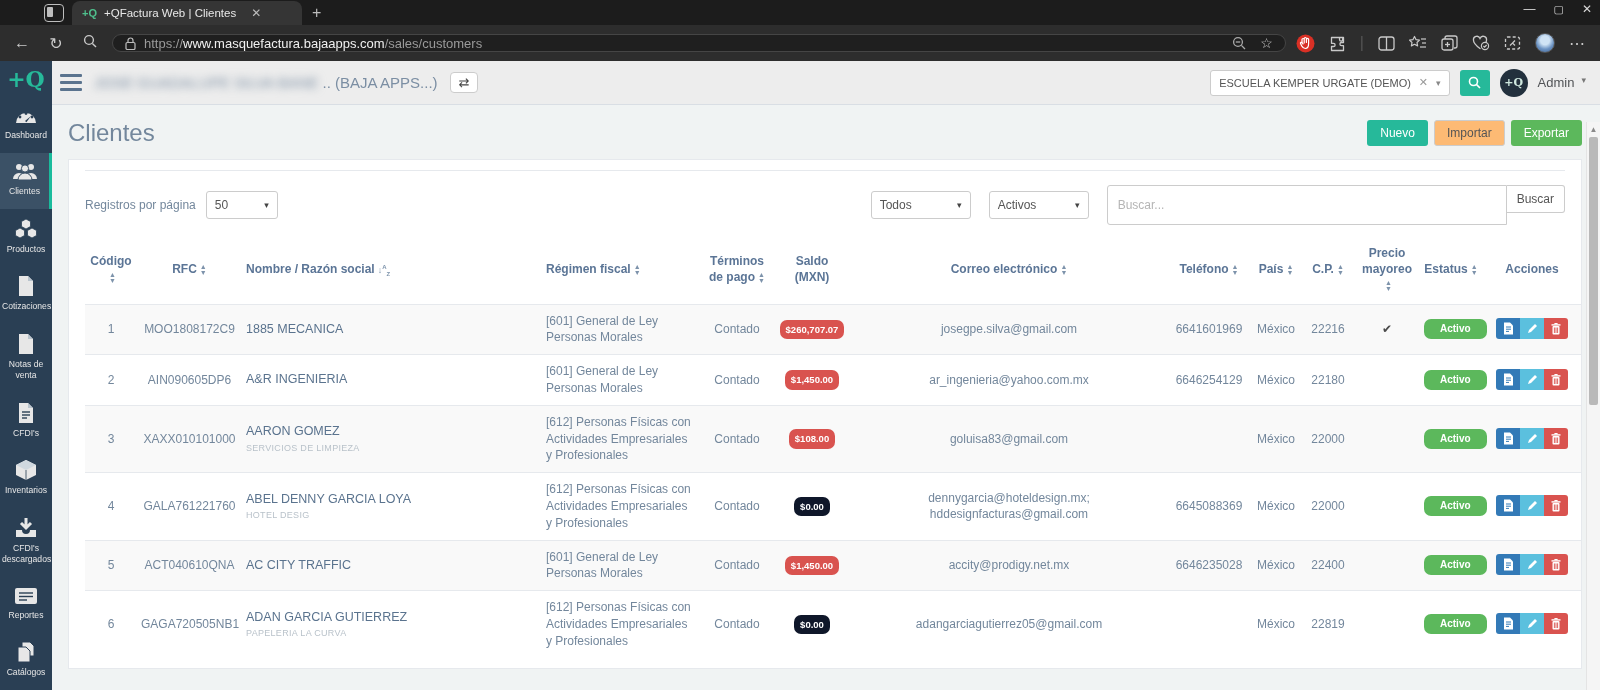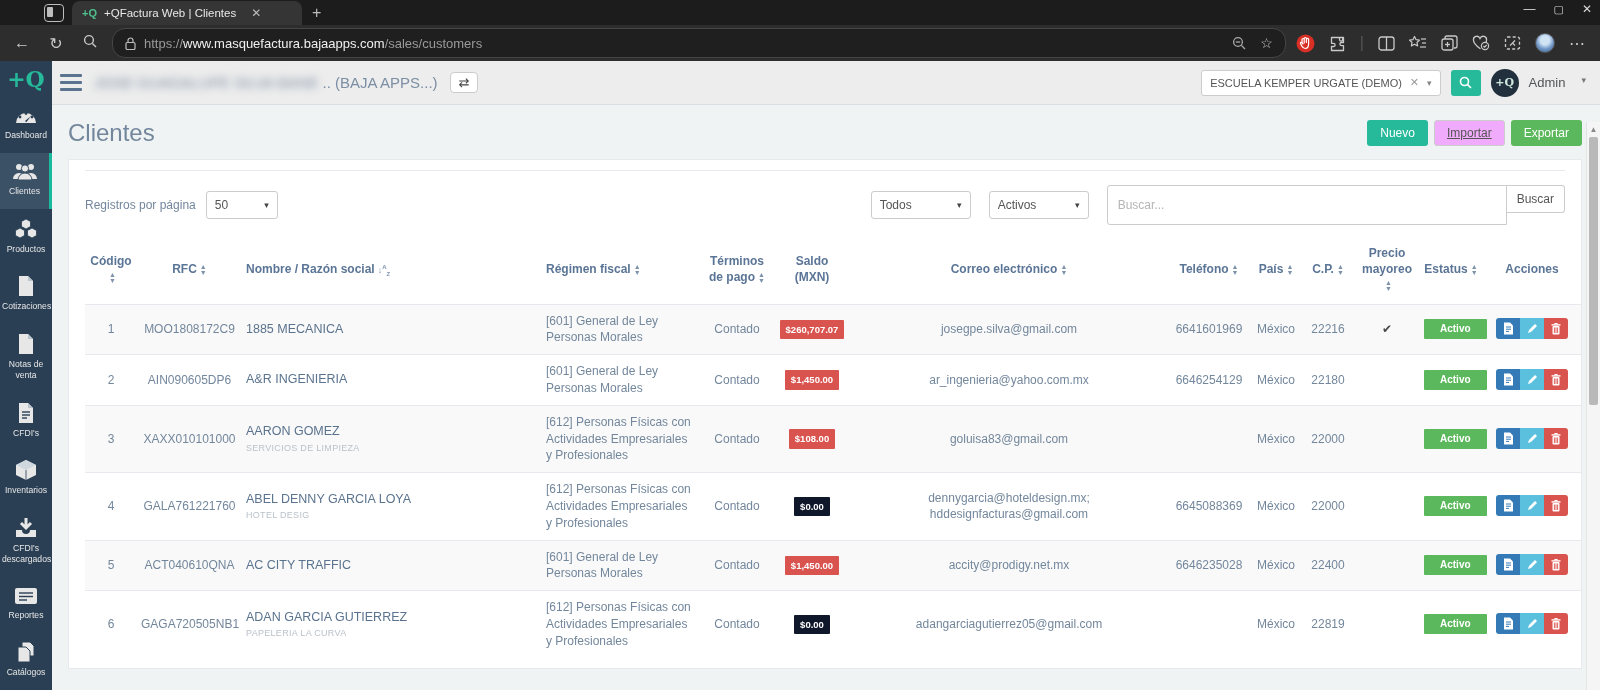--- a/index.html
+++ b/index.html
@@ -9,21 +9,21 @@
   .tabbar { height:25px; background:#1c1c1c; display:flex; align-items:flex-end; color:#cfcfcf; position:relative; }
   .tab-actions { width:20px; height:18px; margin:0 8px 3px 44px; border:1.5px solid #bdbdbd; border-radius:4px; position:relative; }
   .tab-actions:before { content:""; position:absolute; left:2px; top:2px; width:6px; height:10px; background:#bdbdbd; border-radius:1px; }
   .tab { height:24px; background:#353535; border-radius:8px 8px 0 0; display:flex; align-items:center; gap:7px; padding:0 10px; min-width:230px; font-size:11.5px; color:#e8e8e8; }
   .tab-favicon { color:#4fc08d; font-weight:bold; font-size:11px; }
   .tab-close { color:#bdbdbd; font-size:12px; margin-left:8px; cursor:pointer; }
   .newtab-btn { color:#bdbdbd; font-size:16px; margin:0 0 3px 10px; }
   .win-controls { position:absolute; right:8px; top:2px; display:flex; gap:18px; color:#d8d8d8; font-size:12px; align-items:center; }
   .navbar { height:36px; background:#2d2d2d; display:flex; align-items:center; padding:0 10px; gap:10px; }
   .nav-icon { color:#c9c9c9; font-size:16px; width:24px; text-align:center; flex:0 0 auto; }
-  .urlbar { flex:1; height:30px; background:#1f1f1f; border:1px solid #454545; border-radius:13px; display:flex; align-items:center; padding:0 12px; gap:8px; font-size:13px; color:#9a9a9a; }
+  .urlbar { flex:1; height:18px; background:#1f1f1f; border:1px solid #454545; border-radius:13px; display:flex; align-items:center; padding:0 12px; gap:8px; font-size:13px; color:#9a9a9a; }
   .url-host { color:#f0f0f0; }
   .url-right { margin-left:auto; display:flex; gap:14px; align-items:center; }
   .nav-right { display:flex; align-items:center; gap:14px; padding-right:4px; }
   .nav-right svg { display:block; }
   .avatar { width:20px; height:20px; border-radius:50%; background:radial-gradient(circle at 50% 35%, #cfe3f5 0 30%, #6d94c4 60%, #3c5f8f); border:1px solid #555; }
 
   
   .app { display:flex; height:629px; position:relative; }
   .sidebar { width:52px; background:#2A3F54; flex:0 0 auto; display:flex; flex-direction:column; }
   .logo-block { height:44px; display:flex; align-items:center; justify-content:center; color:#26B99A; font-size:22px; font-weight:bold; font-family:"DejaVu Serif", serif; }
@@ -37,30 +37,30 @@
   .hamburger { width:22px; display:flex; flex-direction:column; gap:4px; cursor:pointer; }
   .hamburger span { height:3px; background:#5A738E; border-radius:1px; }
   .user-name { font-size:15px; color:#7b8ea3; display:flex; align-items:baseline; gap:4px; white-space:nowrap; }
   .user-name .masked { filter:blur(4px); }
   .swap-btn { background:#fff; border:1px solid #ccc; border-radius:4px; padding:2px 8px; font-size:13px; color:#444; cursor:pointer; }
   .header-right { margin-left:auto; display:flex; align-items:center; gap:10px; }
   .company-select { background:#fff; border:1px solid #ccc; border-radius:3px; height:26px; display:flex; align-items:center; gap:8px; padding:0 8px; font-size:11px; color:#555; }
   .company-select .x { color:#999; font-size:11px; } .company-select .caret { color:#888; font-size:9px; }
   .search-btn { width:30px; height:26px; background:#26B99A; border:none; border-radius:3px; display:flex; align-items:center; justify-content:center; cursor:pointer; }
   .qlogo-circle { width:28px; height:28px; border-radius:50%; background:#22303d; color:#cfe8df; font-size:11px; font-weight:bold; display:flex; align-items:center; justify-content:center; font-family:"DejaVu Serif", serif; }
-  .admin { font-size:13px; color:#515356; display:flex; align-items:flex-start; gap:16px; cursor:pointer; }
+  .admin { font-size:13px; color:#515356; display:flex; align-items:flex-start; gap:7px; cursor:pointer; }
 
   
   .page { flex:1; padding:10px 18px 0 16px; overflow:hidden; background:#F0F3F3; }
   .page-head { display:flex; align-items:center; margin:4px 0 12px; }
   .page-title { font-size:24px; color:#73879C; font-weight:400; }
   .page-actions { margin-left:auto; display:flex; gap:6px; }
   .btn { font-size:12px; padding:5px 12px; border-radius:3px; border:1px solid transparent; cursor:pointer; }
   .btn-teal { background:#26B99A; color:#fff; }
-  .btn-white { background:#f0abfc; color:#555; border-color:#ccc;text-decoration:underline; }
+  .btn-white { background:#fdba74; color:#555; border-color:#ccc; }
   .btn-green { background:#5CB85C; color:#fff; }
 
   .card { background:#fff; border:1px solid #E6E9ED; padding:10px 16px 0; height:510px; overflow:hidden; }
   .card-title { font-size:17px; color:#73879C; padding:6px 0 10px; }
   .card-divider { border-top:1px solid #E6E9ED; margin-bottom:14px; }
   .toolbar { display:flex; align-items:center; font-size:12px; color:#73879C; margin-bottom:14px; gap:10px; }
   .mini-select { border:1px solid #ccc; border-radius:3px; height:28px; display:flex; align-items:center; justify-content:space-between; padding:0 8px; color:#555; background:#fff; min-width:72px; gap:12px; }
   .mini-select .caret { font-size:9px; color:#444; }
   .toolbar-right { margin-left:auto; display:flex; align-items:center; gap:18px; }
   .filter-select { min-width:100px; }
@@ -74,21 +74,21 @@
   thead th { font-size:12px; color:#5b7596; font-weight:700; padding:6px 4px 10px; text-align:center; vertical-align:middle; line-height:1.35; }
   thead th.al { text-align:left; }
   .sort { display:inline-block; font-size:7px; color:#7d93ab; vertical-align:middle; line-height:0.9; margin-left:3px; }
   .sort b { display:block; font-weight:normal; }
   .sort-az { font-size:9px; color:#7d93ab; margin-left:3px; }
   tbody td { font-size:12px; color:#73879C; padding:8px 4px; vertical-align:middle; border-top:1px solid #E6E9ED; text-align:center; line-height:1.4; }
   tbody td.al { text-align:left; }
   tbody tr:nth-child(odd) { background:#F9F9F9; }
   .cust-name { color:#5A738E; font-size:12.5px; }
   .cust-sub { color:#b9c2ca; font-size:9px; letter-spacing:0.3px; margin-top:1px; }
-  .badge { display:inline-block; font-size:9.5px; font-weight:bold; color:#fff; padding:3px 6px; border-radius:1px; }
+  .badge { display:inline-block; font-size:9.5px; font-weight:bold; color:#fff; padding:3px 6px; border-radius:7px; }
   .badge-red { background:#D9534F; } .badge-green { background:#0f172a; }
   .status-badge { background:#5CB85C; font-size:10px; padding:3px 16px; }
   .check { color:#4a4a4a; font-size:12px; }
   .actions { display:inline-flex; }
   .abtn { width:24px; height:21px; display:flex; align-items:center; justify-content:center; border:none; cursor:pointer; }
   .abtn-file { background:#337AB7; border-radius:3px 0 0 3px; }
   .abtn-edit { background:#5BC0DE; }
   .abtn-del  { background:#D9534F; border-radius:0 3px 3px 0; }
 
   

